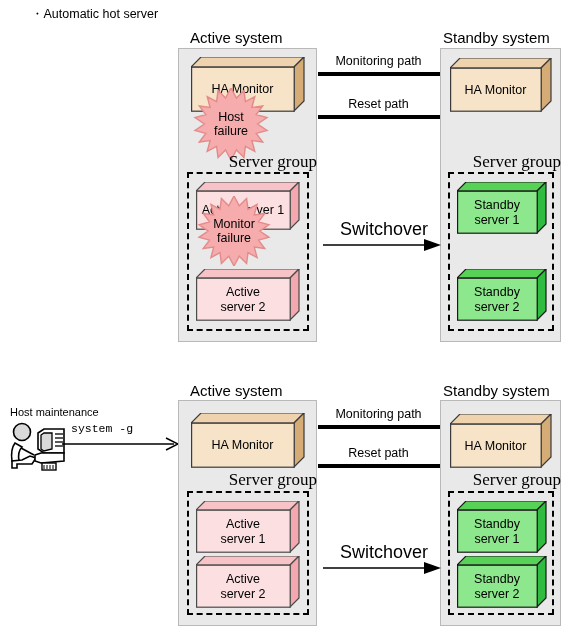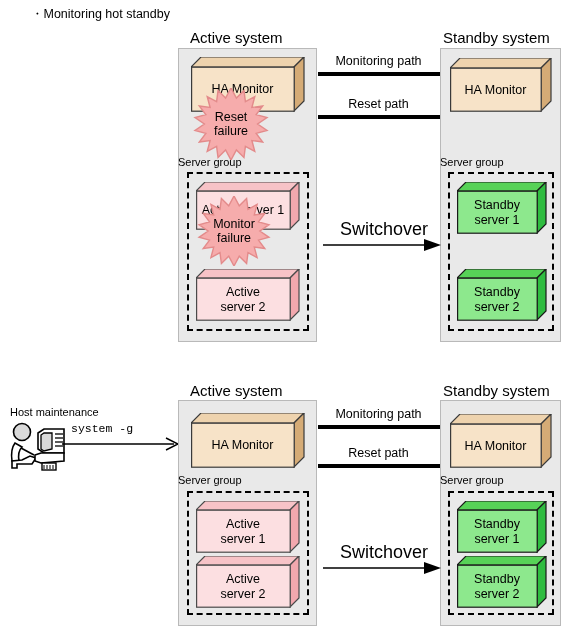--- a/index.html
+++ b/index.html
@@ -36,24 +36,25 @@
     white-space: nowrap;
     line-height: 14px;
   }
 
   
   .dashbox {
     border: 2px dashed #000000;
     background: transparent;
   }
   .grouplabel {
-    font-size: 11px;
-    white-space: nowrap;
-    line-height: 14px;
-    text-align: left;
+    font-size: 17px;
+    white-space: nowrap;
+    line-height: 14px;
+    text-align: right;
+    font-family: Liberation Serif, serif;
   }
 
   
   .box3d { position: absolute; }
   .box3d svg { display: block; }
   .box3d .boxtext {
     position: absolute;
     left: 0; top: 0;
     display: flex;
     flex-direction: column;
@@ -115,21 +116,21 @@
     white-space: nowrap;
     line-height: 14px;
   }
 </style>
 </head>
 <body>
 
 <div class="canvas">
 
   <div class="abs section-title" style="left:31px; top:7px;">
-    <span>・</span><span>Monitoring hot standby</span>
+    <span>・</span><span>Automatic hot server</span>
   </div>
 
   <div class="abs syslabel" style="left:190px; top:31px;">Active system</div>
   <div class="abs syslabel" style="left:443px; top:31px;">Standby system</div>
 
   <div class="abs syspanel" style="left:178px; top:48px; width:139px; height:294px;"></div>
 
   <div class="box3d" style="left:191px; top:57px; width:114px; height:55px;">
     <svg width="114" height="55" viewBox="0 0 114 55">
       <polygon points="0,10 10,0 113,0 103,10" fill="#eed3ae" stroke="#3a3a3a" stroke-width="1.2"></polygon>
@@ -139,21 +140,21 @@
     <div class="boxtext" style="width:103px; height:55px; padding-top:10px;">
       <span>HA Monitor</span>
     </div>
   </div>
 
   <div class="burst" style="left:185px; top:88px; width:92px; height:72px;">
     <svg width="92" height="72" viewBox="0 0 100 100">
       <polygon fill="#f6acac" stroke="#e38b8b" stroke-width="2" points="50,0 57.5,14 68,3.5 70,19 83,12 79,27 94,25 85,37 100,41 87,50 100,59 85,63 94,75 79,73 83,88 70,81 68,96.5 57.5,86 50,100 42.5,86 32,96.5 30,81 17,88 21,73 6,75 15,63 0,59 13,50 0,41 15,37 6,25 21,27 17,12 30,19 32,3.5 42.5,14"></polygon>
     </svg>
     <div class="bursttext">
-      <span>Reset</span>
+      <span>Host</span>
       <span>failure</span>
     </div>
   </div>
 
   <div class="abs grouplabel" style="left:178px; top:155px; width:139px;">Server group</div>
 
   <div class="abs dashbox" style="left:187px; top:172px; width:122px; height:159px;"></div>
 
   <div class="box3d" style="left:196px; top:182px; width:104px; height:48px;">
     <svg width="104" height="48" viewBox="0 0 104 48">

